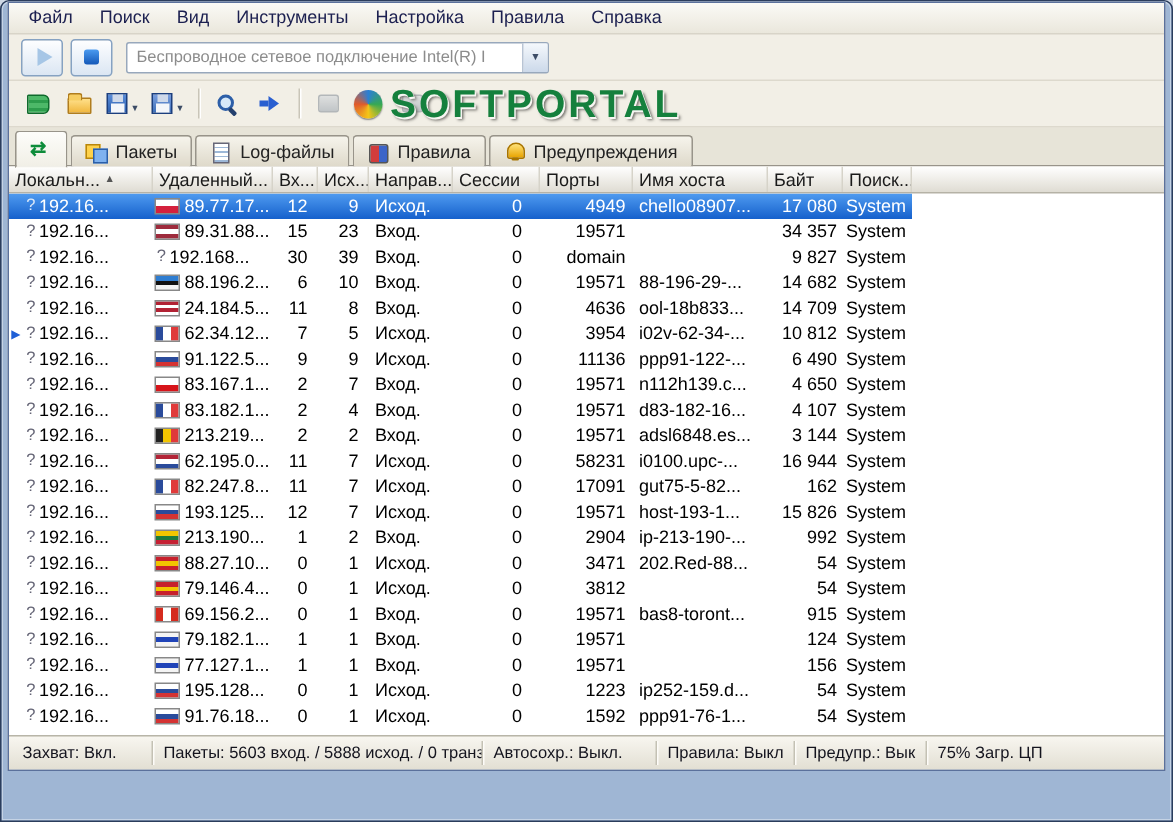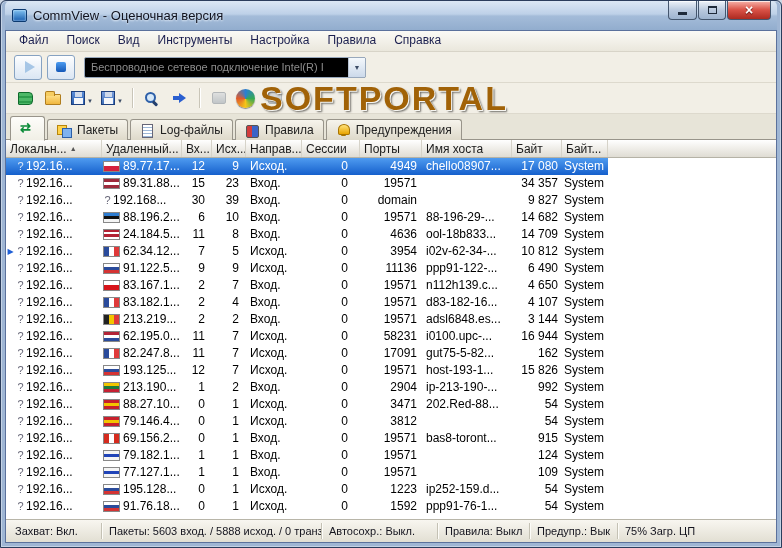--- a/index.html
+++ b/index.html
@@ -34,21 +34,21 @@
     border-bottom:1px solid #d8d4c8; padding:0 4px; }
   .mitem{ font-size:12px; color:#1c2050; padding:2px 9px; cursor:default; }
 
   .toolbar1{ height:31px; display:flex; align-items:center; gap:5px; padding:0 8px;
     border-bottom:1px solid #ddd9cd; }
   .tbtn{ width:28px; height:25px; border:1px solid #86a2c2; border-radius:3px;
     background:linear-gradient(#fdfeff,#dbe6f3); display:flex; align-items:center; justify-content:center; }
   .play-tri{ width:0; height:0; border-top:6px solid transparent; border-bottom:6px solid transparent;
     border-left:10px solid #a6c6e6; margin-left:3px; }
   .stop-sq{ width:10px; height:10px; background:linear-gradient(#4b9bf0,#1458b8); border-radius:2px; }
-  .combo{ width:282px; height:21px; border:1px solid #98a8bc; background:#000000; display:flex; align-items:center; border-radius:2px; margin-left:4px; }
+  .combo{ width:282px; height:21px; border:1px solid #98a8bc; background:#ffffff; display:flex; align-items:center; border-radius:2px; margin-left:4px; }
   .combo-text{ flex:1; font-size:11px; color:#8c8c8c; padding:0 6px; white-space:nowrap; overflow:hidden; }
   .combo-btn{ width:17px; height:100%; border-left:1px solid #b8c4d4;
     background:linear-gradient(#f4f8fc,#ccd9ea); display:flex; align-items:center; justify-content:center; }
   .combo-btn::before{ content:"▼"; font-size:7px; color:#3c4c66; }
 
   .toolbar2{ height:31px; display:flex; align-items:center; gap:2px; padding:0 6px;
     border-bottom:1px solid #ddd9cd; position:relative; }
   .ibtn{ min-width:26px; height:26px; background:transparent; border:1px solid transparent; border-radius:3px;
     display:flex; align-items:center; justify-content:center; gap:2px; padding:0 2px; }
   .tsep{ width:1px; height:20px; background:#c9c5b8; box-shadow:1px 0 0 #fff; margin:0 4px; }
@@ -71,21 +71,21 @@
   .ic-goto{ width:14px; height:12px; }
   .ic-goto::before{ content:""; position:absolute; left:0; top:4px; width:6px; height:4px; background:#2a5fd0; }
   .ic-goto::after{ content:""; position:absolute; left:6px; top:1px; width:0; height:0;
     border-top:5px solid transparent; border-bottom:5px solid transparent; border-left:7px solid #2a5fd0; }
   .ic-ghost{ width:14px; height:12px; background:linear-gradient(#cfd4da,#9aa4b0); border:1px solid #808a96; opacity:.55; border-radius:2px; }
 
   .watermark{ position:absolute; left:230px; top:0; height:100%; display:flex; align-items:center; gap:5px;
     z-index:5; pointer-events:none; }
   .wm-logo{ width:19px; height:19px; border-radius:50%;
     background:conic-gradient(#2b7fd4,#35a854,#f5c518,#e05a2b,#2b7fd4); box-shadow:0 1px 1px #888; }
-  .wm-text{ font-size:34px; font-weight:bold; letter-spacing:2px; color:#a16207;
+  .wm-text{ font-size:26px; font-weight:bold; letter-spacing:2px; color:#15803d;
     text-shadow:1px 1px 0 #f7f6f2, 2px 2px 2px #6f6d68; }
 
   
   .tabbar{ height:26px; display:flex; align-items:flex-end; gap:2px; padding:2px 4px 0;
     background:#e7e4d8; border-bottom:1px solid #98948a; }
   .tab{ display:flex; align-items:center; gap:5px; height:21px; padding:0 9px;
     border:1px solid #98948a; border-bottom:none; border-radius:3px 3px 0 0;
     background:linear-gradient(#f6f4ec,#ded9ca); font-size:12px; color:#222; position:relative; top:1px; white-space:nowrap; }
   .tab.active{ height:25px; margin-bottom:-1px; border-bottom:1px solid #fbfaf6;
     background:linear-gradient(#fdfdfa,#f1efe6); z-index:2; color:#000; }
@@ -136,33 +136,20 @@
   .pane{ font-size:11px; color:#14141e; padding:0 7px; height:16px; line-height:16px;
     white-space:nowrap; overflow:hidden; border-right:1px solid #c4c1b4; box-shadow:1px 0 0 #fdfcf8; flex:none; }
   .pane.p1{ width:94px; } .pane.p2{ width:220px; } .pane.p3{ width:116px; }
   .pane.p4{ width:92px; } .pane.p5{ width:88px; } .pane.p6{ flex:1; border-right:none; box-shadow:none; }
 </style>
 </head>
 <body>
 
 <div class="window">
 
-  <div class="titlebar">
-    <span class="app-icon"></span>
-    <span class="title">CommView - Оценочная версия</span>
-    <span class="caption-buttons">
-      <span class="cap-btn min">
-          <span class="g-min"></span>
-        </span>
-      <span class="cap-btn max">
-          <span class="g-max"></span>
-        </span>
-      <span class="cap-btn close"></span>
-    </span>
-  </div>
 
   <div class="client">
 
     <div class="menubar" id="menubar">
         <span class="mitem">Файл</span>
         <span class="mitem">Поиск</span>
         <span class="mitem">Вид</span>
         <span class="mitem">Инструменты</span>
         <span class="mitem">Настройка</span>
         <span class="mitem">Правила</span>
@@ -249,21 +236,21 @@
             <span class="sort">▲</span>
           </span>
         <span class="hc cr">Удаленный...</span>
         <span class="hc ci">Вх...</span>
         <span class="hc co">Исх...</span>
         <span class="hc cd">Направ...</span>
         <span class="hc cs">Сессии</span>
         <span class="hc cp">Порты</span>
         <span class="hc ch">Имя хоста</span>
         <span class="hc cb">Байт</span>
-        <span class="hc cpr">Байт...</span>
+        <span class="hc cpr">Поиск...</span>
         <span class="hc fill"></span>
       </div>
       <div class="gbody" id="tbody">
           <div class="trow sel">
             <span class="c cl">
               <span class="mk"></span>
               <span class="q">?</span>
               <span>192.16...</span>
             </span>
             <span class="c cr">
@@ -611,21 +598,21 @@
             <span class="c cr">
               <span class="flag" style="background:linear-gradient(180deg,#f4f4f4 0%,#f4f4f4 33.333333333333336%,#2044b8 33.333333333333336%,#2044b8 66.66666666666667%,#f4f4f4 66.66666666666667%,#f4f4f4 100%)"></span>
               <span>77.127.1...</span>
             </span>
             <span class="c ci">1</span>
             <span class="c co">1</span>
             <span class="c cd">Вход.</span>
             <span class="c cs">0</span>
             <span class="c cp">19571</span>
             <span class="c ch"></span>
-            <span class="c cb">109</span>
+            <span class="c cb">156</span>
             <span class="c cpr">System</span>
           </div>
           <div class="trow">
             <span class="c cl">
               <span class="mk"></span>
               <span class="q">?</span>
               <span>192.16...</span>
             </span>
             <span class="c cr">
               <span class="flag" style="background:linear-gradient(180deg,#ffffff 0%,#ffffff 33.333333333333336%,#2a4b9b 33.333333333333336%,#2a4b9b 66.66666666666667%,#d43333 66.66666666666667%,#d43333 100%)"></span>

